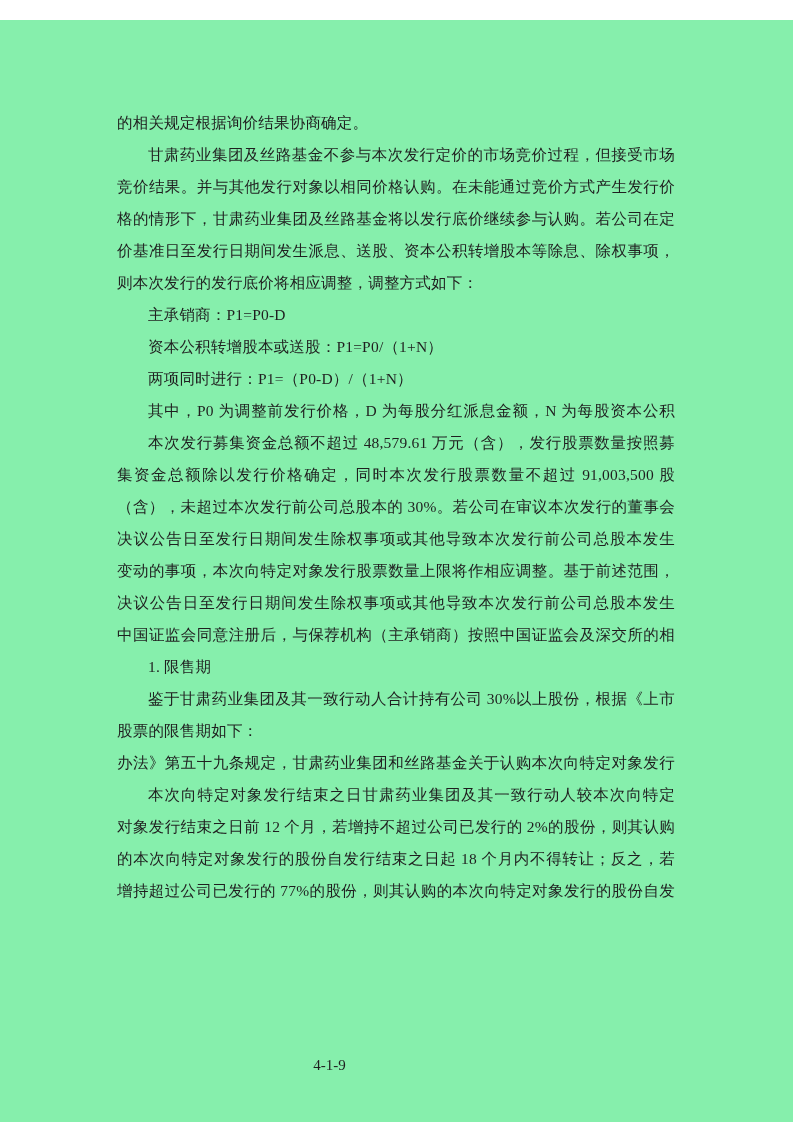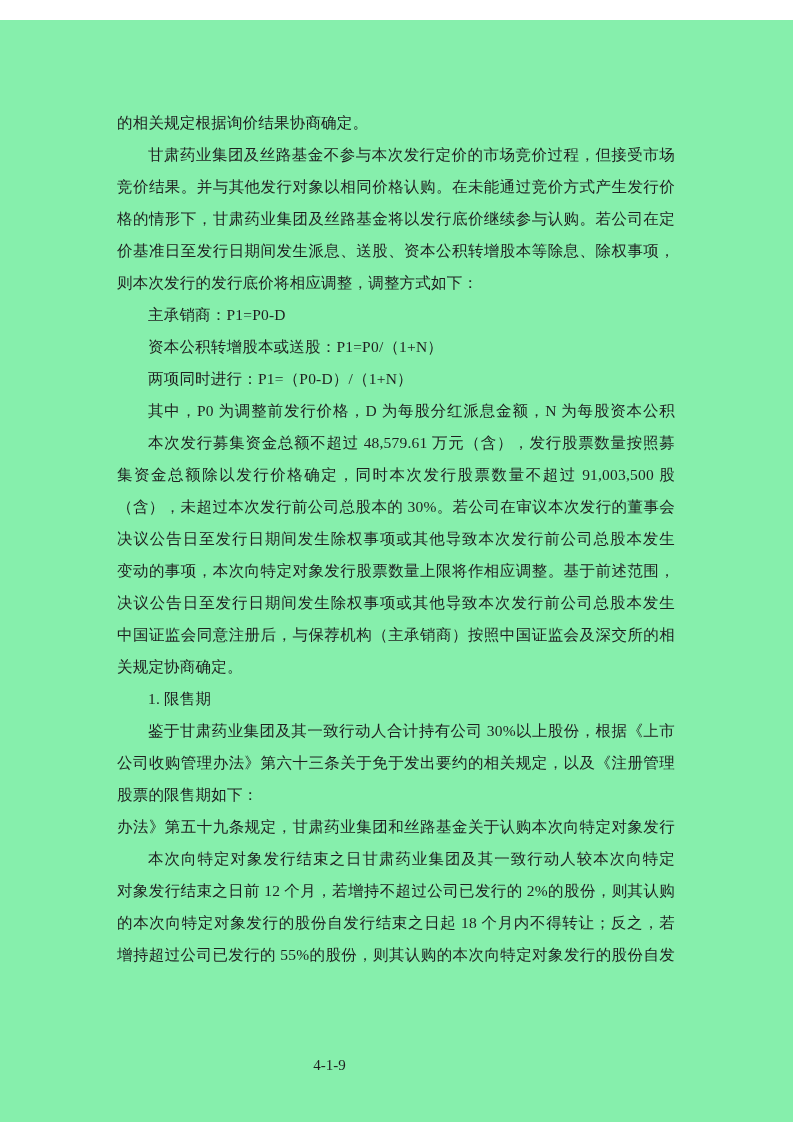--- a/index.html
+++ b/index.html
@@ -81,32 +81,30 @@
         <div class="line indent justify">其中，P0 为调整前发行价格，D 为每股分红派息金额，N 为每股资本公积</div>
       </div>
       <div class="para">
         <div class="line indent justify">本次发行募集资金总额不超过 48,579.61 万元（含），发行股票数量按照募</div>
         <div class="line justify">集资金总额除以发行价格确定，同时本次发行股票数量不超过 91,003,500 股</div>
         <div class="line justify">（含），未超过本次发行前公司总股本的 30%。若公司在审议本次发行的董事会</div>
         <div class="line justify">决议公告日至发行日期间发生除权事项或其他导致本次发行前公司总股本发生</div>
         <div class="line justify">变动的事项，本次向特定对象发行股票数量上限将作相应调整。基于前述范围，</div>
         <div class="line justify">决议公告日至发行日期间发生除权事项或其他导致本次发行前公司总股本发生</div>
         <div class="line justify">中国证监会同意注册后，与保荐机构（主承销商）按照中国证监会及深交所的相</div>
-        <div class="line">关规定协商确定。</div>
       </div>
       <div class="para">
         <div class="line indent">1. 限售期</div>
       </div>
       <div class="para">
         <div class="line indent justify">鉴于甘肃药业集团及其一致行动人合计持有公司 30%以上股份，根据《上市</div>
-        <div class="line justify">公司收购管理办法》第六十三条关于免于发出要约的相关规定，以及《注册管理</div>
         <div class="line">股票的限售期如下：</div>
         <div class="line justify">办法》第五十九条规定，甘肃药业集团和丝路基金关于认购本次向特定对象发行</div>
       </div>
       <div class="para">
         <div class="line indent justify">本次向特定对象发行结束之日甘肃药业集团及其一致行动人较本次向特定</div>
         <div class="line justify">对象发行结束之日前 12 个月，若增持不超过公司已发行的 2%的股份，则其认购</div>
         <div class="line justify">的本次向特定对象发行的股份自发行结束之日起 18 个月内不得转让；反之，若</div>
-        <div class="line justify">增持超过公司已发行的 55%的股份，则其认购的本次向特定对象发行的股份自发</div>
+        <div class="line justify">增持超过公司已发行的 77%的股份，则其认购的本次向特定对象发行的股份自发</div>
       </div>
     </div>
   <div class="page-number">4-1-9</div>
 </div>
 
 </body></html>

